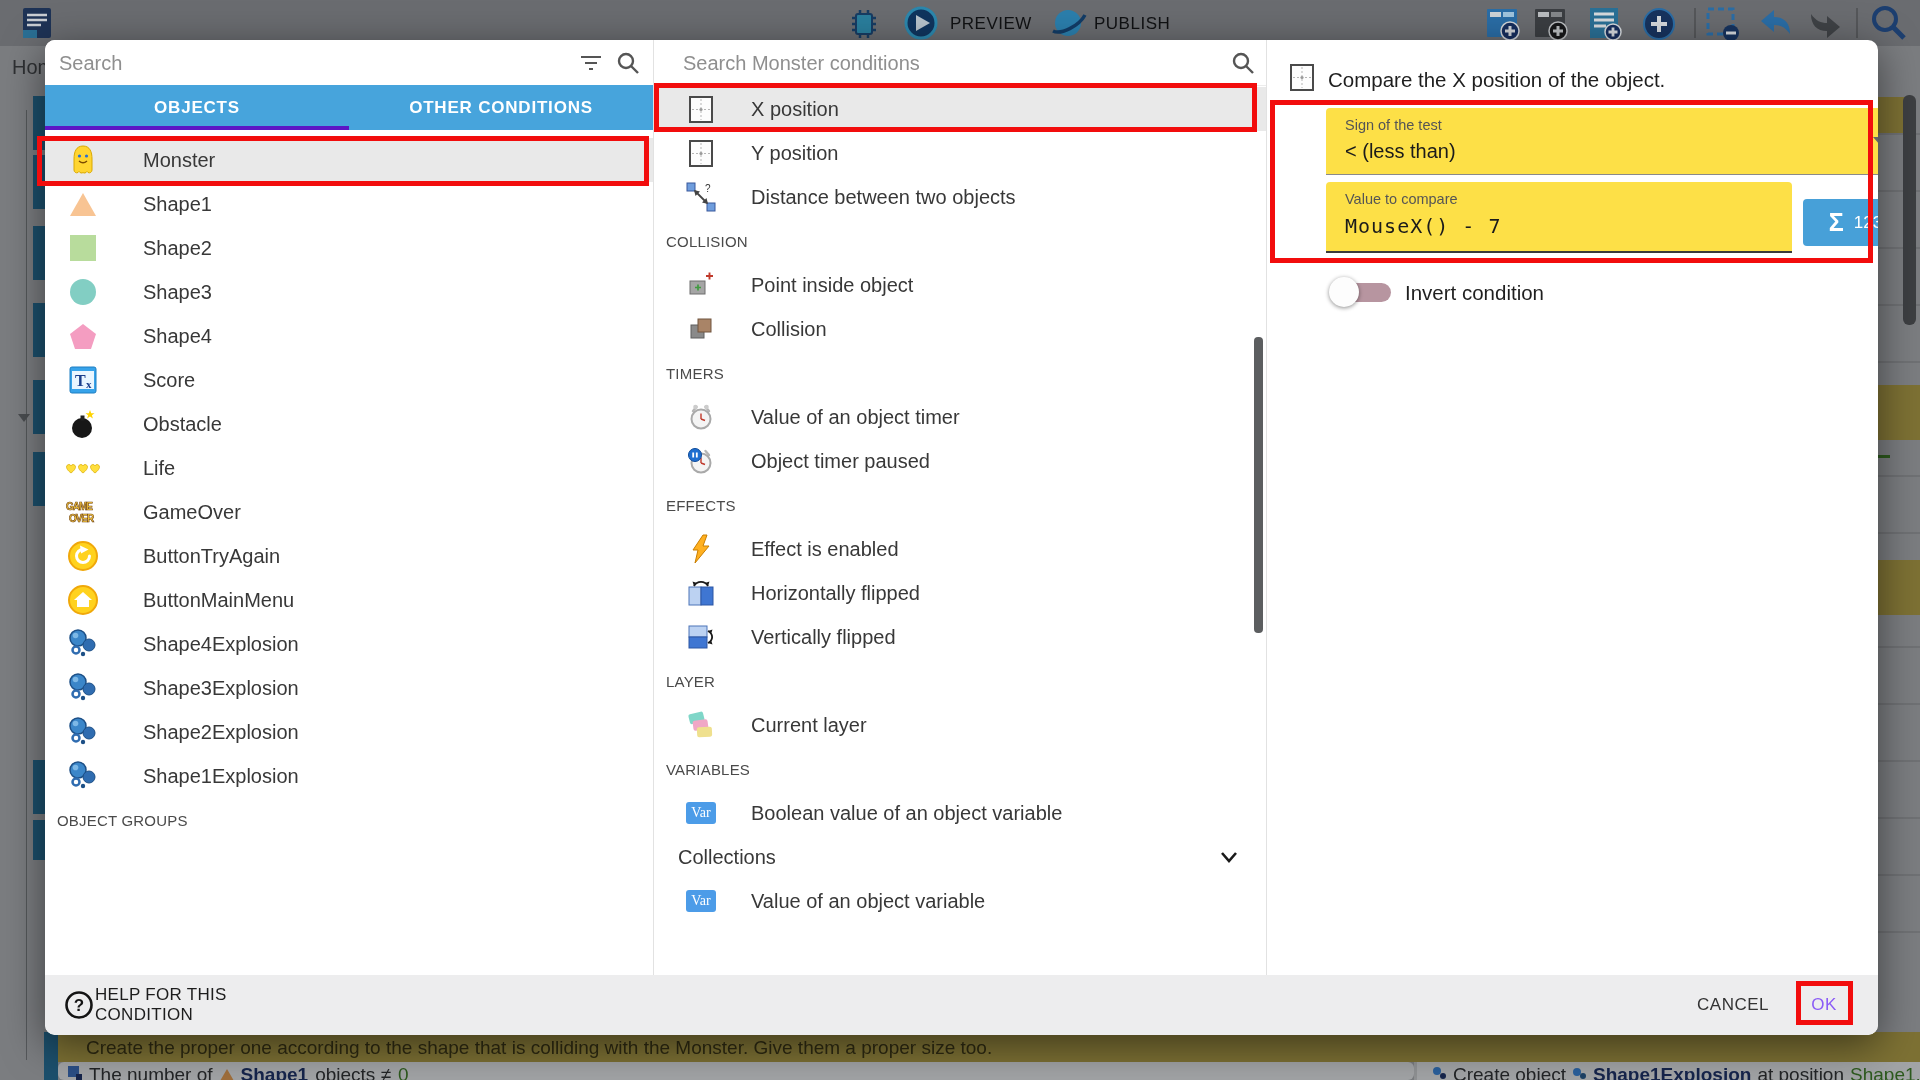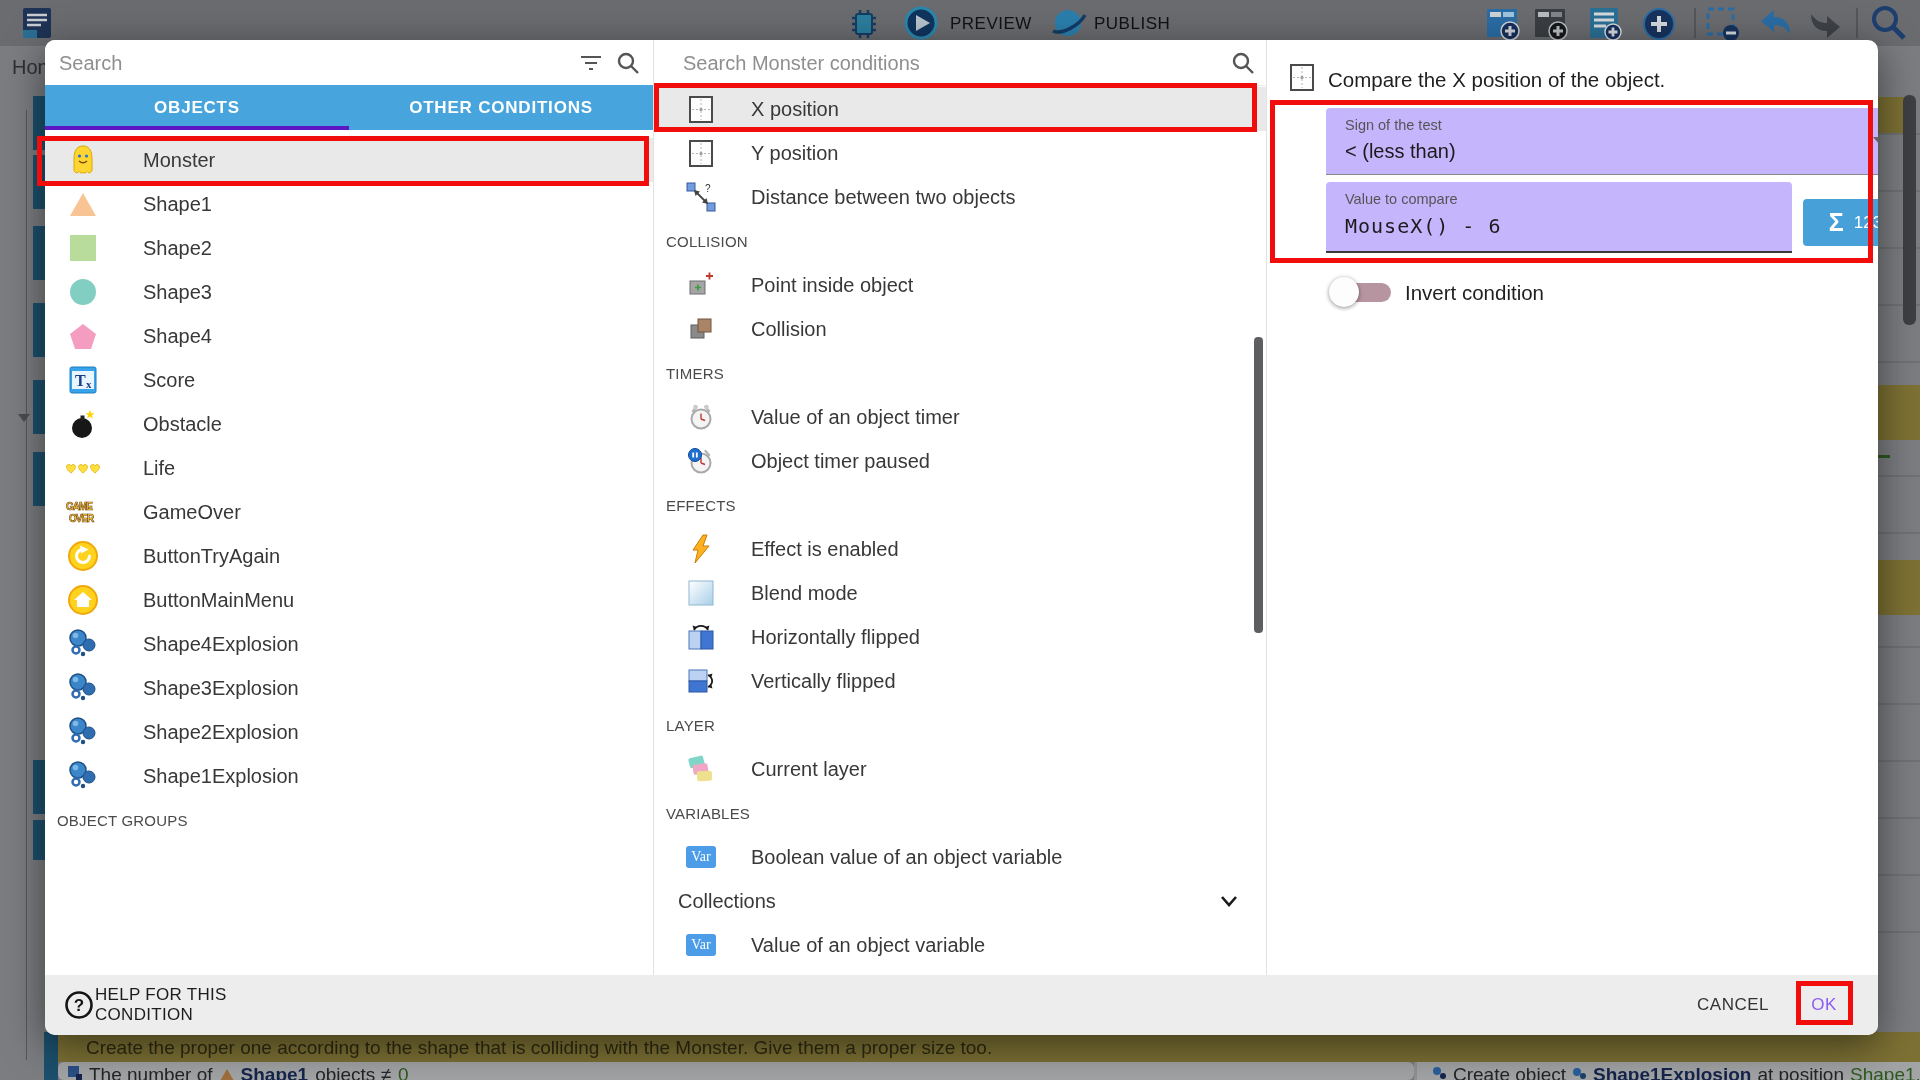--- a/index.html
+++ b/index.html
@@ -36,21 +36,21 @@
   .ic{width:36px;height:36px;display:flex;align-items:center;justify-content:center;margin-right:42px;flex:none;}
   .cond-row{padding-left:29px;}
   .cond-row .ic{margin-right:32px;}
   .row.noicon{padding-left:24px;}
   .row-label{font-size:20px;color:#383838;white-space:nowrap;}
   .sec-header{height:44px;display:flex;align-items:center;padding-left:12px;font-size:15px;color:#4a4a4a;letter-spacing:.2px;}
   .chev{margin-left:auto;margin-right:26px;display:flex;}
   .var-chip{width:30px;height:22px;background:#4c9ce8;border-radius:3px;color:#fff;font-family:"Liberation Serif",serif;font-size:14px;display:flex;align-items:center;justify-content:center;}
   .scroll-thumb{position:absolute;right:3px;width:9px;border-radius:4px;background:#5c5e60;}
   
-  .field{position:absolute;background:#c4b5fd;border-radius:4px 4px 0 0;}
+  .field{position:absolute;background:#fde047;border-radius:4px 4px 0 0;}
   .field .flabel{position:absolute;left:19px;top:9px;font-size:14.5px;color:#555;}
   .field .fvalue{position:absolute;left:19px;top:32px;font-size:20px;color:#1b1b1b;white-space:nowrap;}
   .caret{position:absolute;width:0;height:0;border-left:7px solid transparent;border-right:7px solid transparent;border-top:8px solid #666;}
   .sigma-btn{position:absolute;background:#47a0d8;border-radius:4px;display:flex;align-items:center;justify-content:center;color:#fff;gap:10px;cursor:pointer;}
   .toggle-track{position:absolute;width:54px;height:19px;border-radius:10px;background:#b795a0;}
   .toggle-knob{position:absolute;width:30px;height:30px;border-radius:50%;background:#fdfdfd;box-shadow:0 1px 4px rgba(0,0,0,.45);}
   .footer{position:absolute;left:0;right:0;bottom:0;height:60px;background:#ededee;border-radius:0 0 10px 10px;}
   .footer-btn{position:absolute;top:0;height:60px;display:flex;align-items:center;justify-content:center;font-size:17px;letter-spacing:.5px;cursor:pointer;}
   
   .anno{position:absolute;border:5px solid #f20d0d;z-index:10;box-sizing:border-box;pointer-events:none;}
@@ -492,34 +492,20 @@
         <div class="row cond-row">
           <span class="ic">
             <svg width="26" height="30">
               <path d="M15 1 L5 16 H10 L7 29 L21 12 H15 L19 1 Z" fill="#ffb020" stroke="#c97e00"></path>
             </svg>
           </span>
           <span class="row-label">Effect is enabled</span>
         </div>
         <div class="row cond-row">
           <span class="ic">
-            <svg width="26" height="26">
-              <defs>
-                <linearGradient id="blg" x1="0" y1="0" x2="1" y2="1">
-                  <stop offset="0" stop-color="#ffffff"></stop>
-                  <stop offset="1" stop-color="#a8cfe8"></stop>
-                </linearGradient>
-              </defs>
-              <rect x="1" y="1" width="24" height="24" fill="url(#blg)" stroke="#8fb6cf"></rect>
-            </svg>
-          </span>
-          <span class="row-label">Blend mode</span>
-        </div>
-        <div class="row cond-row">
-          <span class="ic">
             <svg width="28" height="28">
               <rect x="2" y="8" width="12" height="18" fill="#bcd2f2" stroke="#4c74b8"></rect>
               <rect x="14" y="8" width="12" height="18" fill="#3f76d2" stroke="#2c56a4"></rect>
               <path d="M7 7 C10 1.5 18 1.5 21 7" fill="none" stroke="#1a1a1a" stroke-width="1.8"></path>
               <path d="M7 7 L5.5 2.5 L10 4 Z" fill="#1a1a1a"></path>
               <path d="M21 7 L22.5 2.5 L18 4 Z" fill="#1a1a1a"></path>
             </svg>
           </span>
           <span class="row-label">Horizontally flipped</span>
         </div>
@@ -583,21 +569,21 @@
     <span class="abs" style="left:61px;top:28px;font-size:20.5px;color:#1f1f1f;white-space:nowrap;">Compare the X position of the object.</span>
 
     <div class="field" style="left:59px;top:68px;width:583px;height:66px;border-bottom:1px solid #8a8a8a;">
       <span class="flabel">Sign of the test</span>
       <span class="fvalue">&lt; (less than)</span>
       <span class="caret" style="right:22px;top:29px;"></span>
     </div>
 
     <div class="field" style="left:59px;top:142px;width:466px;height:69px;border-bottom:2px solid #3a3a3a;">
       <span class="flabel">Value to compare</span>
-      <span class="fvalue" style="font-family:'DejaVu Sans Mono',monospace;letter-spacing:1px;">MouseX() - 6</span>
+      <span class="fvalue" style="font-family:'DejaVu Sans Mono',monospace;letter-spacing:1px;">MouseX() - 7</span>
     </div>
 
     <div class="sigma-btn" style="left:536px;top:159px;width:105px;height:47px;">
       <span style="font-size:25px;font-weight:bold;">Σ</span>
       <span style="font-size:17px;">123</span>
     </div>
 
     <div class="toggle-track" style="left:70px;top:243px;"></div>
     <div class="toggle-knob" style="left:62px;top:237px;"></div>
     <span class="abs" style="left:138px;top:241px;font-size:20.5px;color:#1f1f1f;">Invert condition</span>

